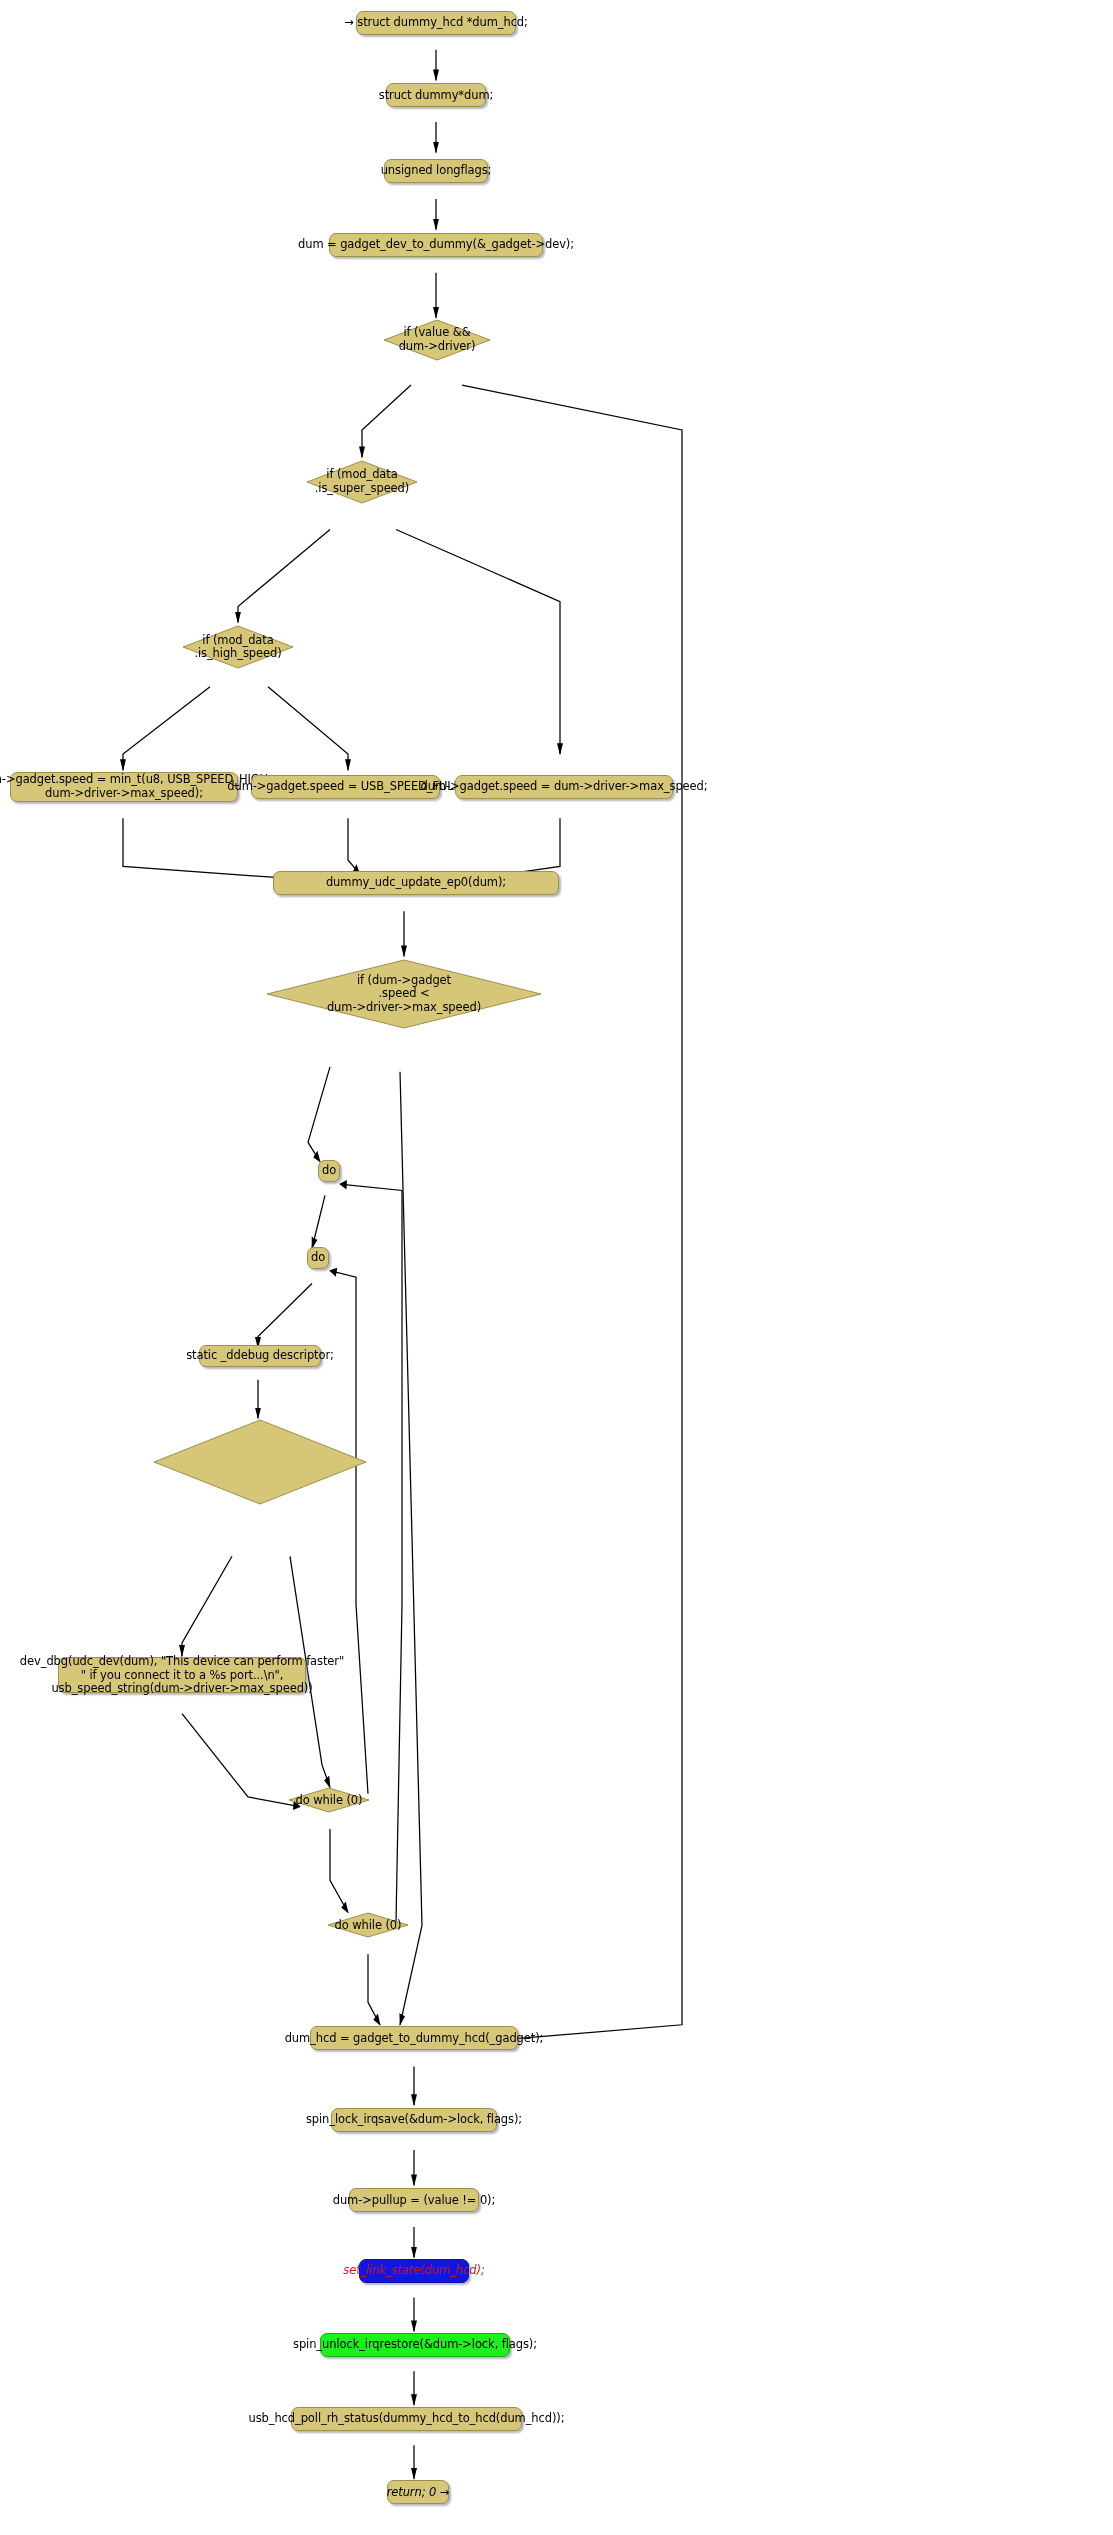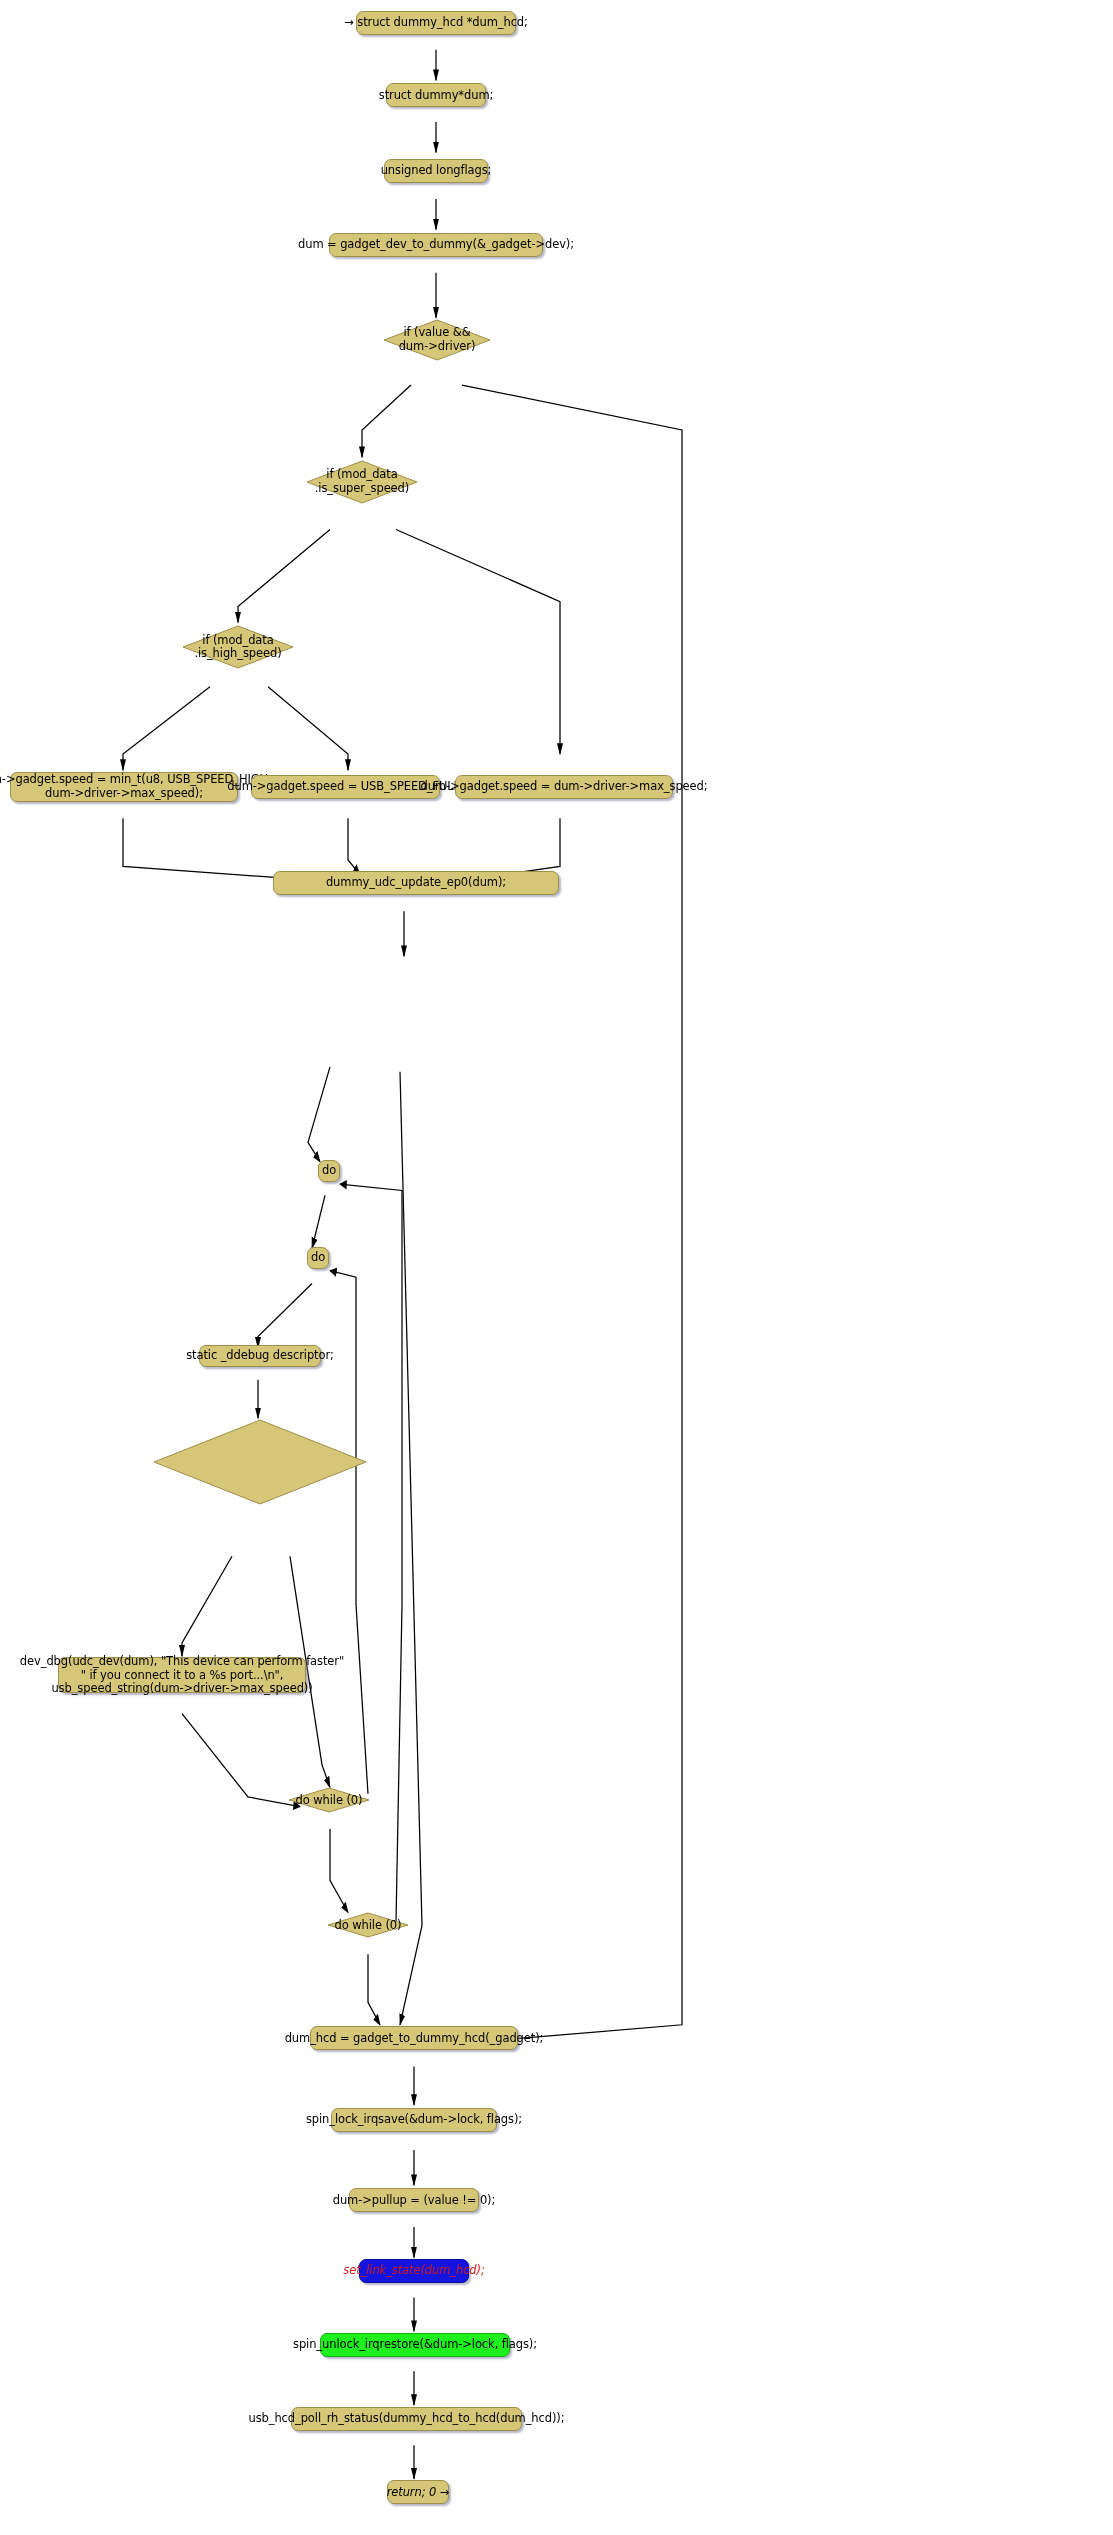--- a/index.html
+++ b/index.html
@@ -152,20 +152,28 @@
   </div>
 
   <div class="node box" style="left: 455px; top: 774.94px; width: 218px; height: 24px;">
     <span>dum-&gt;gadget.speed = dum-&gt;driver-&gt;max_speed;</span>
   </div>
 
   <div class="node box" style="left: 273px; top: 871.206px; width: 286px; height: 24px;">
     <span>dummy_udc_update_ep0(dum);</span>
   </div>
 
+  <div class="node diamond" style="left: 265px; top: 957.845px; width: 278px; height: 72px;">
+    <svg class="dshape" viewBox="0 0 278 72" preserveAspectRatio="none">
+      <polygon points="139,2 276,36 139,70 2,36" fill="#d6c678" stroke="#a08f4a" stroke-width="1"></polygon>
+    </svg>
+    <span class="dtext">if (dum-&gt;gadget
+.speed &lt;
+dum-&gt;driver-&gt;max_speed)</span>
+  </div>
 
   <div class="node box" style="left: 318px; top: 1160px; width: 22px; height: 22px;">
     <span>do</span>
   </div>
 
   <div class="node box" style="left: 307px; top: 1246.64px; width: 22px; height: 22px;">
     <span>do</span>
   </div>
 
   <div class="node box" style="left: 199px; top: 1344.51px; width: 122px; height: 22px;">

